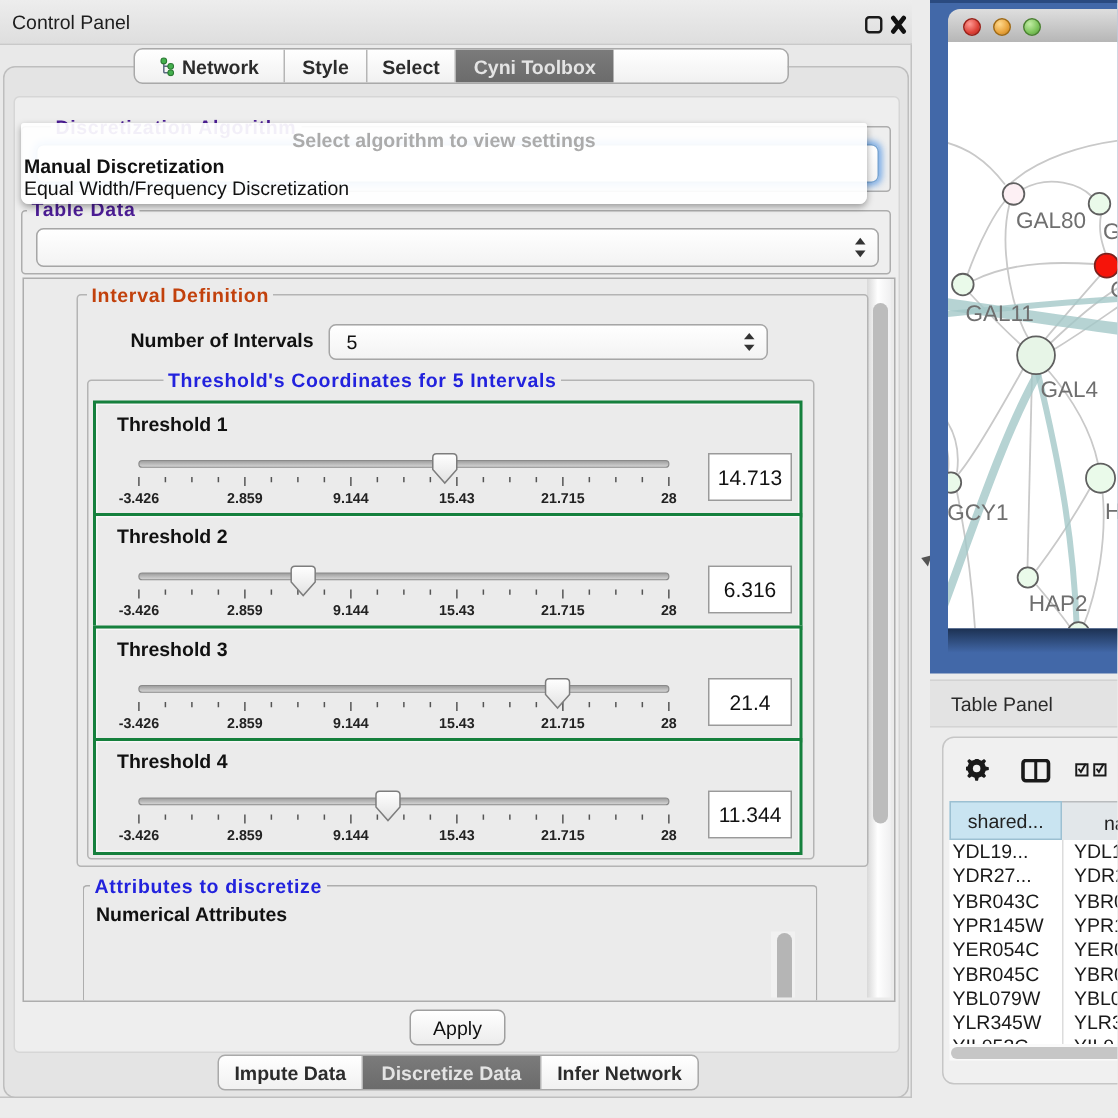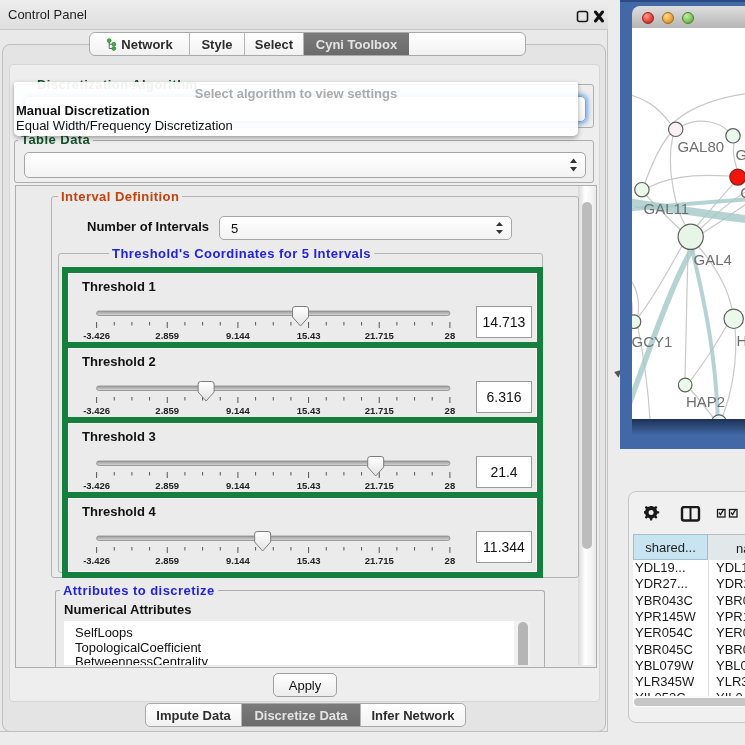--- a/index.html
+++ b/index.html
@@ -22,30 +22,30 @@
   .seg{position:absolute;display:flex;height:22px;
       border:1px solid #a9a9a9;border-radius:6px;overflow:hidden;
       background:linear-gradient(#ffffff,#f1f1f1);
       font-size:13px;font-weight:bold;color:#2c2c2c;}
   .seg .it{display:flex;align-items:center;justify-content:center;
       border-right:1px solid #b5b5b5;height:100%;box-sizing:border-box;}
   .seg .it:last-child{border-right:none;}
   .seg .sel{background:linear-gradient(#7b7b7b,#6b6b6b);color:#e4e4e4;}
   
   .grp{position:absolute;border:1px solid #adadad;border-radius:3px;}
-  .gtitle{position:absolute;font-size:13px;font-weight:bold;color:#14532d;letter-spacing:0.45px;
+  .gtitle{position:absolute;font-size:13px;font-weight:bold;color:#4c1d95;letter-spacing:0.45px;
       background:#eeeeee;padding:0 3px;line-height:13px;}
   
   .combo{position:absolute;background:linear-gradient(#ffffff,#f3f3f3);
       border:1px solid #a6a6a6;border-radius:5px;font-size:13px;color:#111;}
   .combo .tx{position:absolute;left:11px;top:50%;transform:translateY(-50%);}
   .combo svg{position:absolute;right:7px;top:50%;transform:translateY(-50%);}
   
   .tpanel{position:absolute;left:62px;width:469px;height:74px;
-      border:6px solid #15803d;box-shadow:inset 0 0 0 1px #f8f8f8;background:#ebebeb;}
+      border:2px solid #15803d;box-shadow:inset 0 0 0 1px #f8f8f8;background:#ebebeb;}
   .tpanel b{position:absolute;left:14px;top:6px;font-size:13px;color:#111;}
   .vbox{position:absolute;left:408px;top:33px;width:54px;height:30px;
       background:#fff;border:1px solid #9a9a9a;
       display:flex;align-items:center;justify-content:center;
       font-size:14px;color:#111;}
   
   #numlist{left:64px;top:621px;width:466px;height:44px;background:#ffffff;
       font-size:13px;color:#111;overflow:hidden;}
   #numlist div{padding-left:11px;height:14.6px;line-height:14.6px;}
   #numlist{padding-top:5px;box-sizing:border-box;}
@@ -319,25 +319,20 @@
         <text x="240.58" y="66" font-size="9.5" font-weight="bold" fill="#222" text-anchor="middle">15.43</text>
         <text x="311.24" y="66" font-size="9.5" font-weight="bold" fill="#222" text-anchor="middle">21.715</text>
         <text x="381.9" y="66" font-size="9.5" font-weight="bold" fill="#222" text-anchor="middle">28</text>
         <path d="M186.65 36 L186.65 44 L194.65 53 L202.65 44 L202.65 36 Q202.65 33.5 200.15 33.5 L189.15 33.5 Q186.65 33.5 186.65 36 Z" fill="url(#th3)" stroke="#7d7d7d" stroke-width="1"></path>
       </svg>
     </div>
 
 <div class="grp" style="left:55px;top:590px;width:488px;height:76px;border-bottom:none;border-radius:3px 3px 0 0;"></div>
 <div class="gtitle" style="left:60px;top:584px;color:#2222dd;background:#ebebeb;">Attributes to discretize</div>
 <b class="abs" style="left:64px;top:602px;font-size:13px;color:#111;">Numerical Attributes</b>
-<div id="numlist" class="abs">
-  <div>SelfLoops</div>
-  <div>TopologicalCoefficient</div>
-  <div>BetweennessCentrality</div>
-</div>
 <div class="abs" style="left:514px;top:621px;width:16px;height:44px;background:#f1f1f1;"></div>
 <div class="abs" style="left:517.5px;top:622px;width:10px;height:43px;border-radius:5px 5px 0 0;background:#b5b5b5;"></div>
 
 <div id="apply" class="abs">Apply</div>
 
 <div class="seg" style="left:145px;top:703px;width:319px;border-radius:5px;">
   <div class="it" style="width:96px">Impute Data</div>
   <div class="it sel" style="width:119px">Discretize Data</div>
   <div class="it" style="width:104px">Infer Network</div>
 </div>
@@ -408,20 +403,23 @@
         <text x="61.6" y="236.6">GAL4</text>
         <text x="104.6" y="317.9">H</text>
         <text x="-0.5" y="318.6">GCY1</text>
         <text x="53.9" y="379">HAP2</text>
       </g>
     </svg>
   </div>
   <div class="abs" style="left:11.5px;top:418.5px;width:113.5px;height:17px;background:linear-gradient(#1c3152,rgba(66,104,168,0) 95%);"></div>
 </div>
 
+<div id="tpbar" class="abs">
+      <span>Table Panel</span>
+    </div>
 <div id="tbox" class="abs"></div>
 
 <svg class="abs" style="left:644px;top:506px" width="100" height="18" viewBox="0 0 100 18">
   <g fill="#1a1a1a">
     <path d="M8 2 L10 2 L10.5 4.2 L12.6 5.1 L14.5 3.9 L16 5.4 L14.8 7.3 L15.7 9.4 L18 10 L18 12 L15.7 12.5 L14.8 14.6 L16 16.5 L14.5 18 L12.6 16.8 L10.5 17.7 L10 20 L8 20 L7.5 17.7 L5.4 16.8 L3.5 18 L2 16.5 L3.2 14.6 L2.3 12.5 L0 12 L0 10 L2.3 9.4 L3.2 7.3 L2 5.4 L3.5 3.9 L5.4 5.1 L7.9 4.2 Z" transform="translate(-1,-3.5) scale(0.9)"></path>
     <circle cx="7.1" cy="6.4" r="2.5" fill="#f0f0f0"></circle>
   </g>
   <g fill="none" stroke="#1a1a1a">
     <rect x="38" y="1" width="17" height="13.5" rx="2" stroke-width="2.4"></rect>
     <line x1="46.5" y1="1" x2="46.5" y2="14.5" stroke-width="2"></line>

